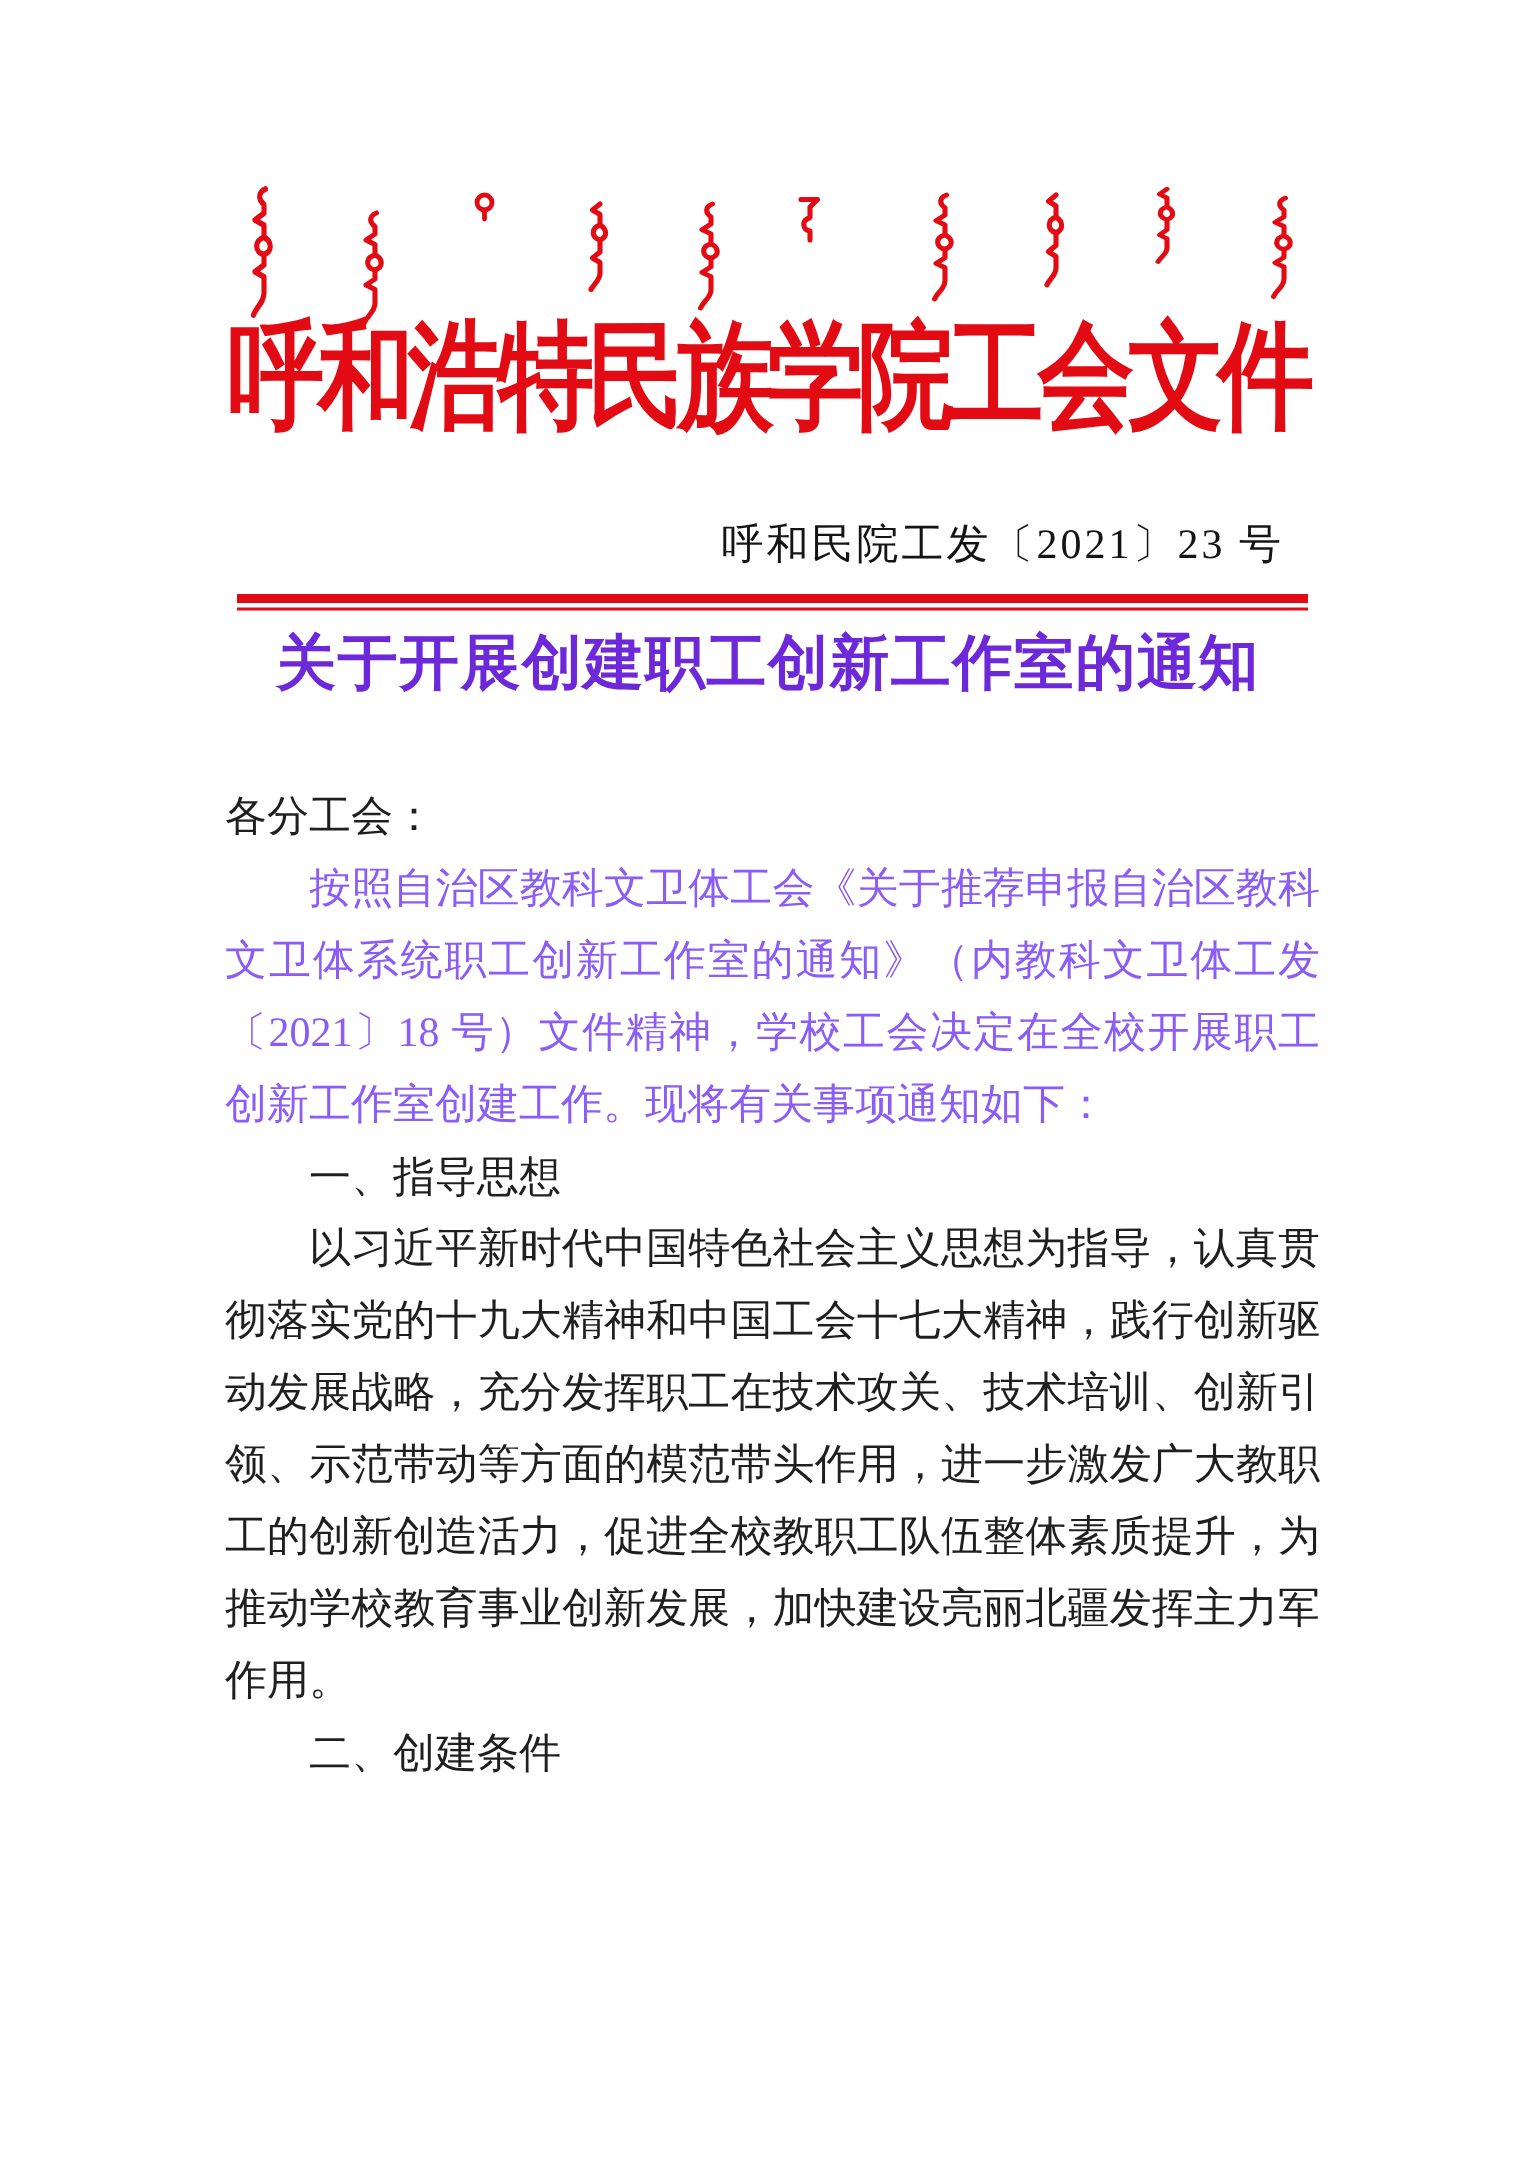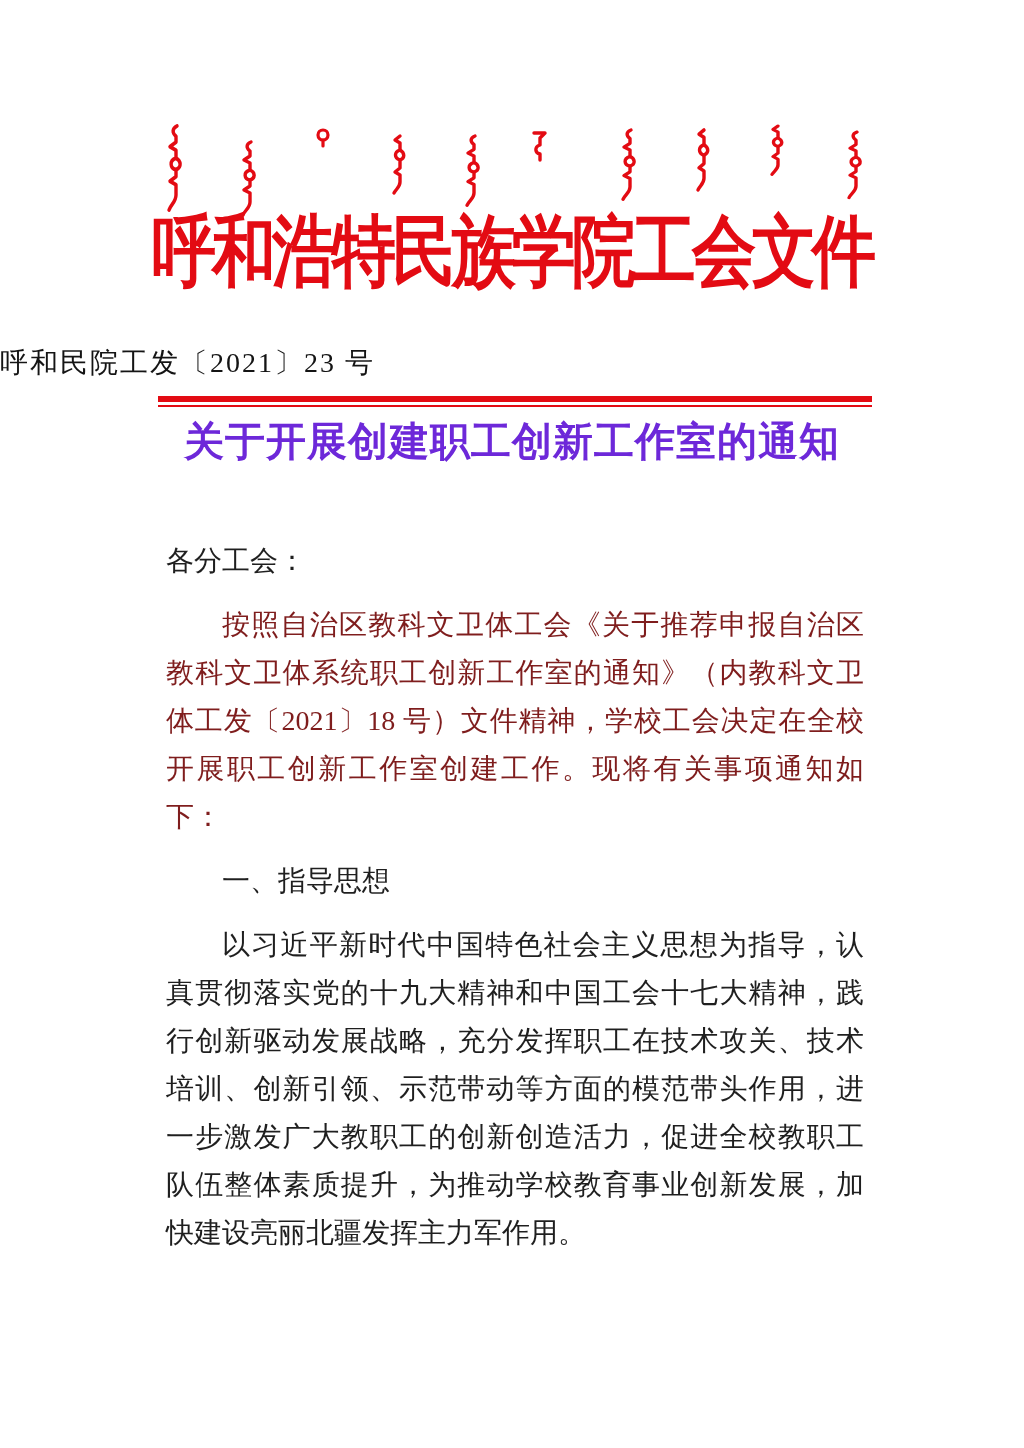--- a/index.html
+++ b/index.html
@@ -24,42 +24,42 @@
     position:absolute;left:150px;top:213px;width:724px;
     margin:0;
     font-size:64px;font-weight:bold;line-height:1;
     letter-spacing:-4px;white-space:nowrap;text-align:center;
     color:var(--red,#e30b13);
     transform:scaleY(1.22);transform-origin:center top;
   }
   
   .doc-number{
     position:absolute;left:0;top:344px;width:856px;
-    text-align:left;
+    text-align:right;
     font-size:28px;letter-spacing:2px;color:#141414;
   }
   
   .red-rule{position:absolute;left:158px;top:396px;width:714px;}
   .red-rule .thick{height:6px;background:var(--red,#e30b13);}
   .red-rule .gap{height:3px;background:#ffffff;}
   .red-rule .thin{height:2px;background:var(--red,#e30b13);}
   
   .notice-title{
     position:absolute;left:0;top:414px;width:1024px;margin:0;
     text-align:center;
     font-size:40px;font-weight:900;letter-spacing:1px;
     color:#6d28d9;
   }
   
   .doc-body{
     position:absolute;left:150px;top:521px;width:730px;
     font-size:28px;line-height:48px;color:#1f1f1f;
     text-align:justify;
   }
-  .doc-body p{margin:16px;}
+  .doc-body p{margin:0;}
   .doc-body p.para{text-indent:2em;}
   .doc-body p.salutation{text-indent:0;}
   .doc-body p.heading{
     text-indent:2em;font-weight:normal;
     font-family:"Liberation Sans","DejaVu Sans",sans-serif;
     color:#111;
   }
 </style>
 </head>
 <body>
@@ -106,18 +106,19 @@
   <div class="red-rule">
     <div class="thick"></div>
     <div class="gap"></div>
     <div class="thin"></div>
   </div>
 
   <h2 class="notice-title">关于开展创建职工创新工作室的通知</h2>
 
   <div class="doc-body" id="doc-body">
       <p class="salutation" style="color: rgb(31, 31, 31);">各分工会：</p>
-      <p class="para" style="color: #7f1d1d;">按照自治区教科文卫体工会《关于推荐申报自治区教科文卫体系统职工创新工作室的通知》（内教科文卫体工发〔2021〕18 号）文件精神，学校工会决定在全校开展职工创新工作室创建工作。现将有关事项通知如下：</p>
+      <p class="para" style="color: #8b5cf6;">按照自治区教科文卫体工会《关于推荐申报自治区教科文卫体系统职工创新工作室的通知》（内教科文卫体工发〔2021〕18 号）文件精神，学校工会决定在全校开展职工创新工作室创建工作。现将有关事项通知如下：</p>
       <p class="heading" style="color: rgb(31, 31, 31);">一、指导思想</p>
       <p class="para" style="color: rgb(31, 31, 31);">以习近平新时代中国特色社会主义思想为指导，认真贯彻落实党的十九大精神和中国工会十七大精神，践行创新驱动发展战略，充分发挥职工在技术攻关、技术培训、创新引领、示范带动等方面的模范带头作用，进一步激发广大教职工的创新创造活力，促进全校教职工队伍整体素质提升，为推动学校教育事业创新发展，加快建设亮丽北疆发挥主力军作用。</p>
+      <p class="heading" style="color: rgb(31, 31, 31);">二、创建条件</p>
     </div>
 
 </div>
 
 </body></html>

